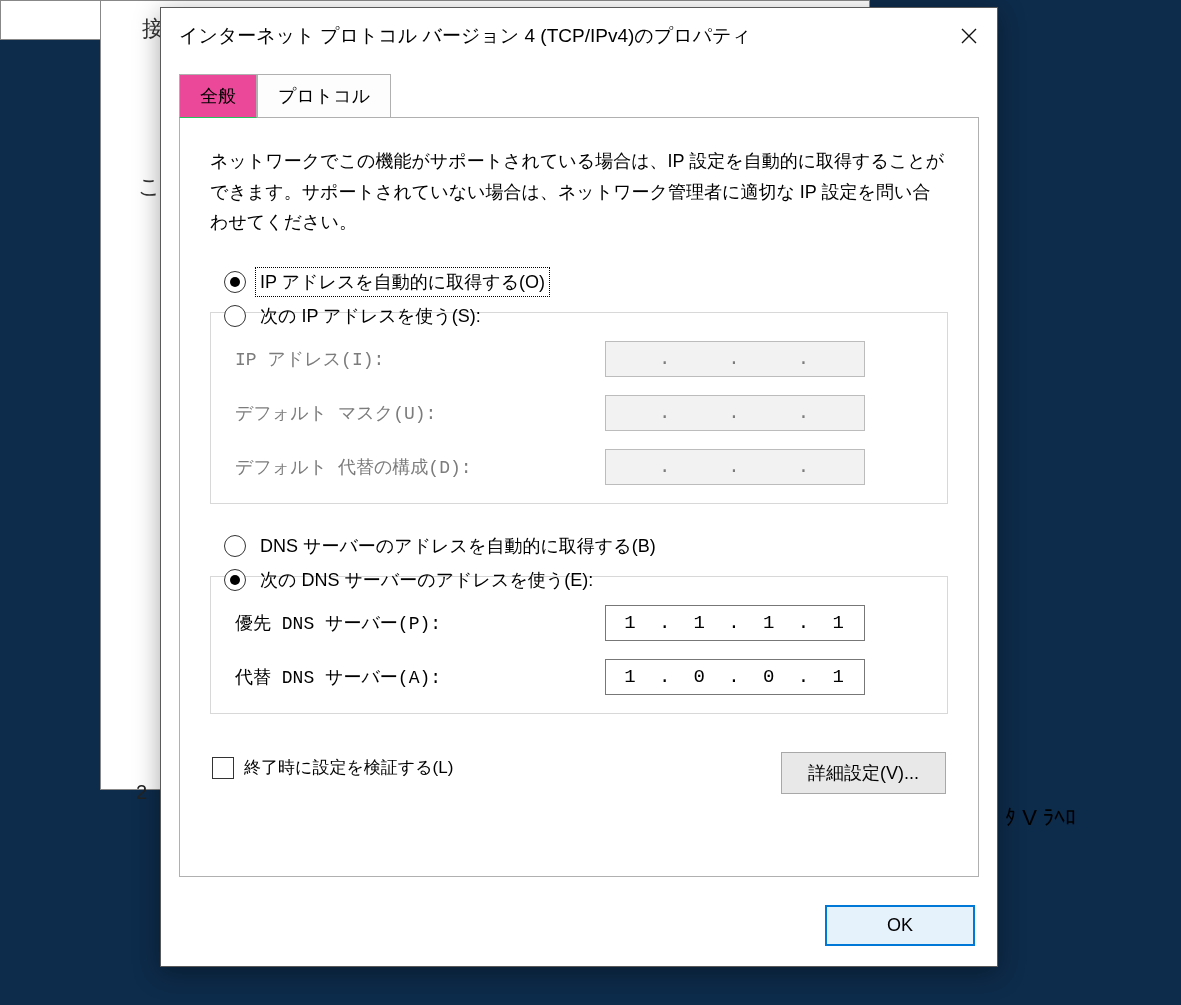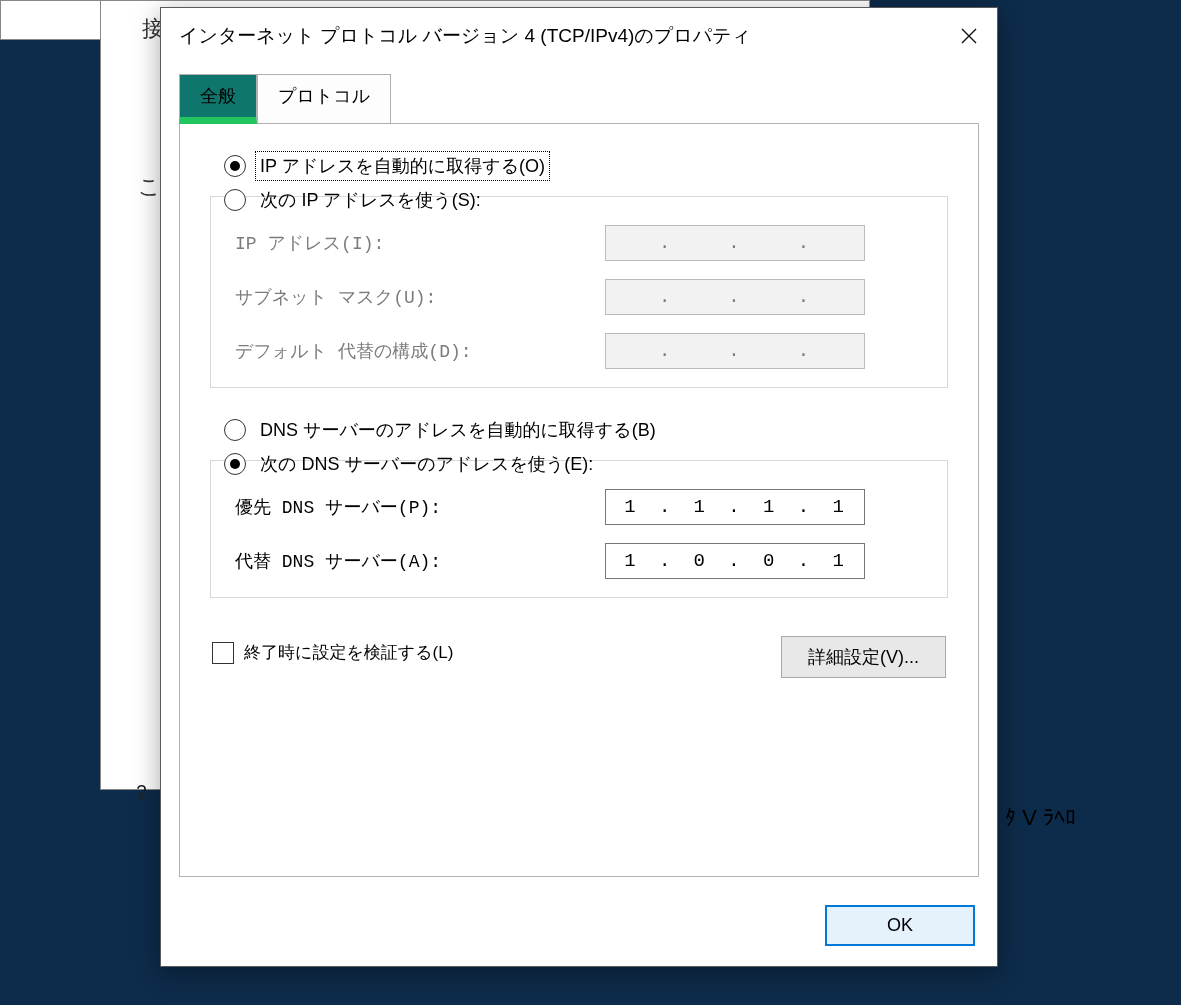--- a/index.html
+++ b/index.html
@@ -78,23 +78,23 @@
   }
   .tab {
     padding: 9px 20px 9px 20px;
     border: 1px solid #b0b0b0;
     background: #fff;
     position: relative;
     font-size: 18px;
     color: #000;
   }
   .tab.active {
-    border-bottom: 7px solid #22c55e;
+    border-bottom: 1px solid #22c55e;
     z-index: 2;
-    background: #0f766e;
+    background: #ec4899;
   }
   .tab.inactive {
     background: #fdfdfd;
     border-bottom: 1px solid #b0b0b0;
   }
   .tab-panel {
     margin: -1px 18px 0 18px;
     border: 1px solid #b0b0b0;
     padding: 28px 30px 30px 30px;
     flex: 1;
@@ -235,20 +235,21 @@
         </svg>
     </div>
   </div>
 
   <div class="tabstrip">
     <div class="tab active">全般</div>
     <div class="tab inactive">プロトコル</div>
   </div>
 
   <div class="tab-panel">
+    <div class="description">ネットワークでこの機能がサポートされている場合は、IP 設定を自動的に取得することができます。サポートされていない場合は、ネットワーク管理者に適切な IP 設定を問い合わせてください。</div>
 
     <div class="radio-row">
       <div class="radio checked"></div>
       <span class="radio-label focused">IP アドレスを自動的に取得する(O)</span>
     </div>
     <div class="radio-row" style="margin-bottom:0;">
       <div class="radio"></div>
       <span class="radio-label">次の IP アドレスを使う(S):</span>
     </div>
     <div class="groupbox">
@@ -258,21 +259,21 @@
           <span class="oct"></span>
             <span class="dot">.</span>
           <span class="oct"></span>
             <span class="dot">.</span>
           <span class="oct"></span>
             <span class="dot">.</span>
           <span class="oct"></span>
         </div>
       </div>
       <div class="field-row">
-        <div class="field-label disabled">サブネット マスク(U):</div>
+        <div class="field-label disabled">デフォルト マスク(U):</div>
         <div class="ip-input disabled">
           <span class="oct"></span>
             <span class="dot">.</span>
           <span class="oct"></span>
             <span class="dot">.</span>
           <span class="oct"></span>
             <span class="dot">.</span>
           <span class="oct"></span>
         </div>
       </div>

